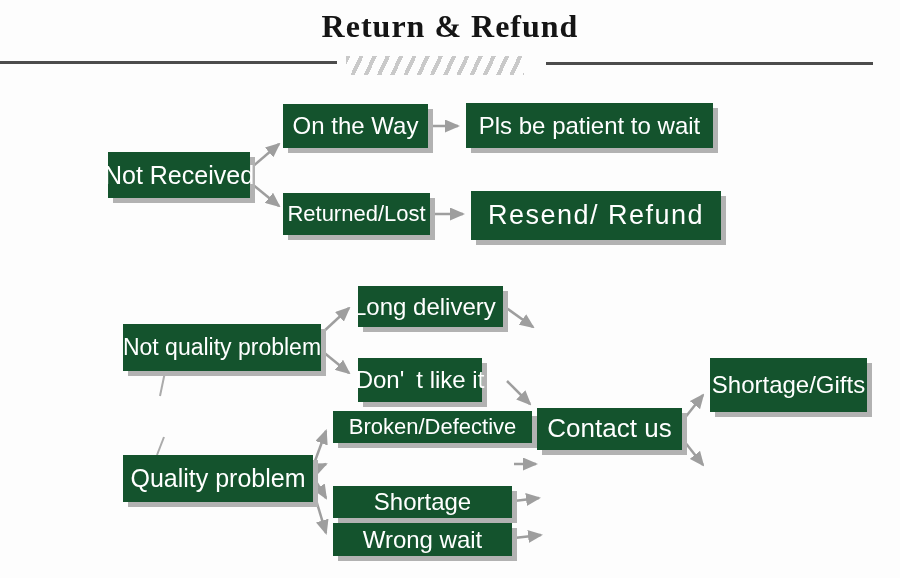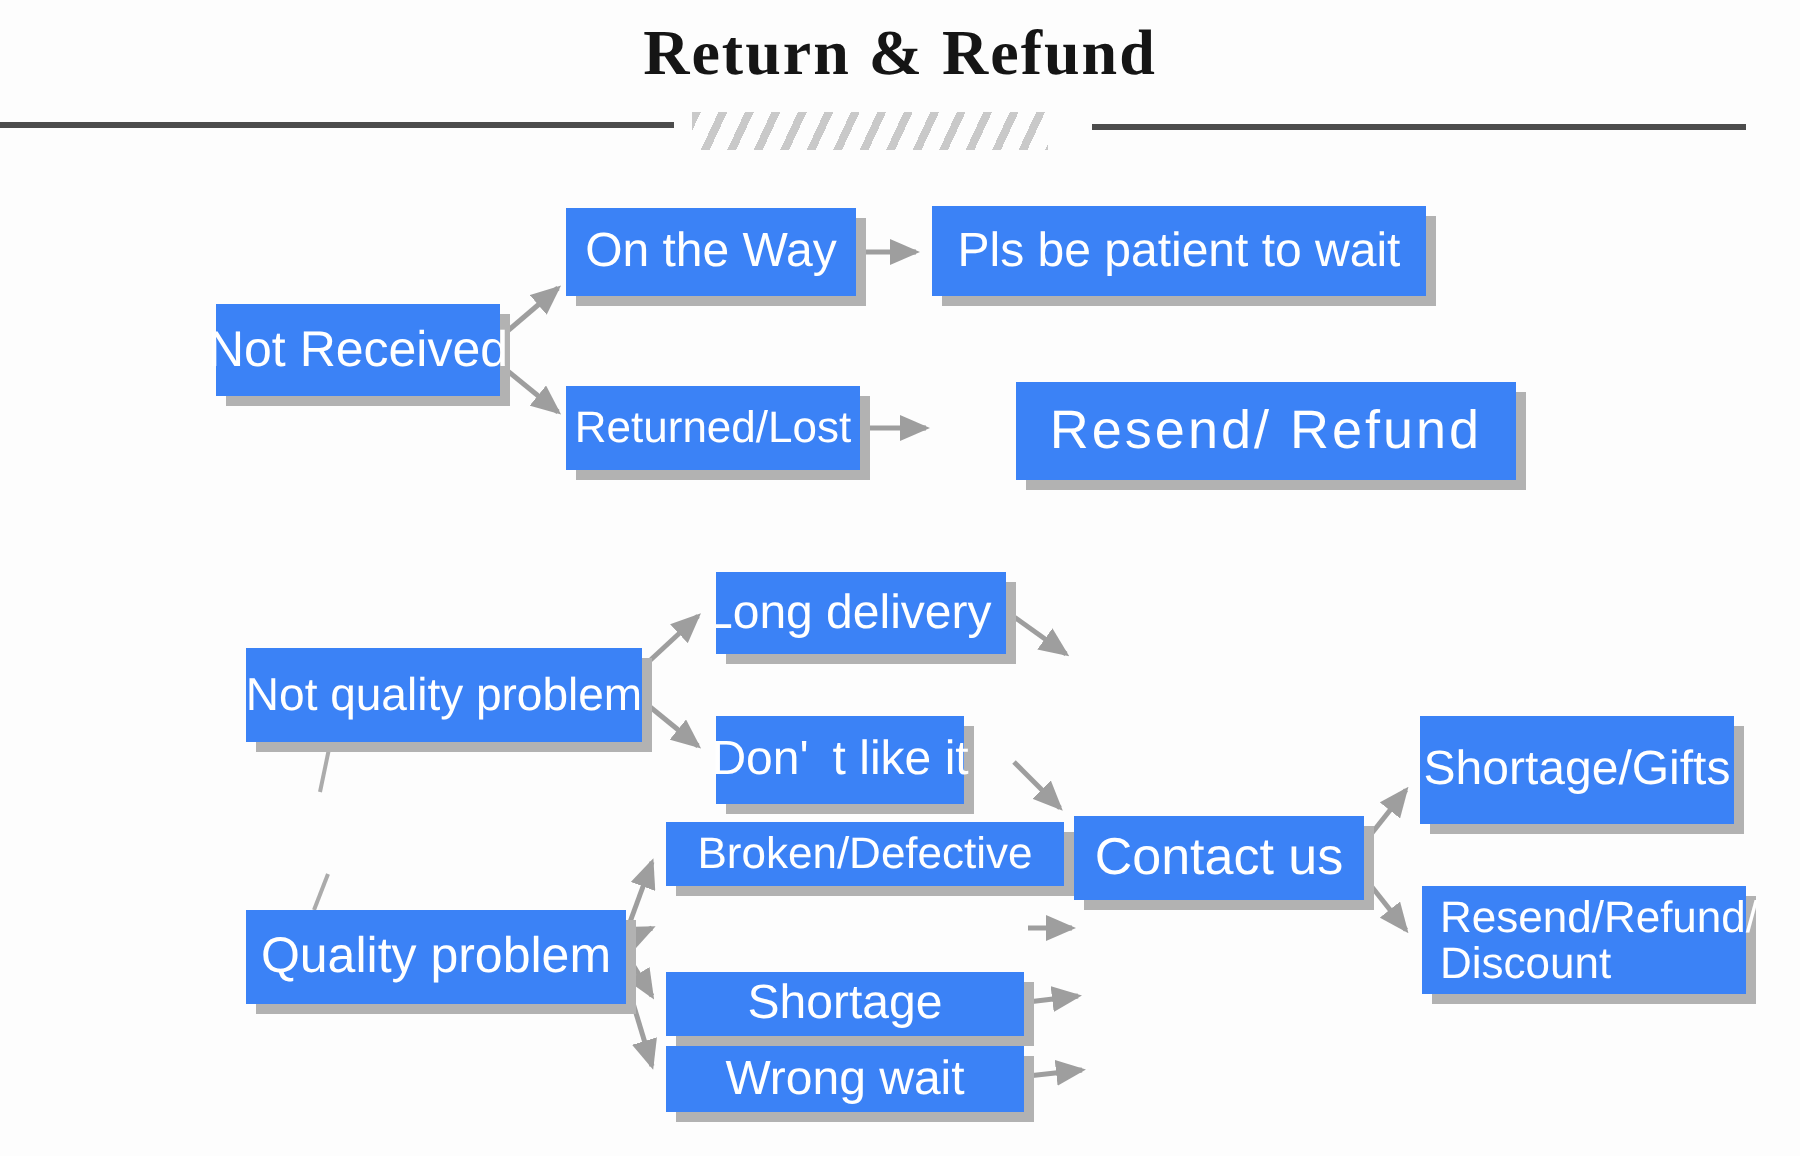--- a/index.html
+++ b/index.html
@@ -25,21 +25,21 @@
     height:3px;
     background:#4c4c4c;
   }
   .hatch{
     position:absolute;
     left:346px;top:56px;width:178px;height:19px;
     background:repeating-linear-gradient(115deg,#c9c9c9 0 4px,transparent 4px 12px);
   }
   .box{
     position:absolute;
-    background:#3b82f6;
+    background:#14532d;
     color:#ffffff;
     display:flex;
     align-items:center;
     justify-content:center;
     box-shadow:5px 5px 0 #b2b2b2;
     white-space:pre;
     line-height:1.05;
     z-index:2;
   }
   .clip-left{
@@ -47,21 +47,21 @@
     overflow:hidden;
     text-indent:-5px;
   }
   .two-line{
     flex-direction:column;
     align-items:flex-start;
     justify-content:center;
     padding-left:9px;
     box-sizing:border-box;
   }
-  .spaced{letter-spacing:1.5px;margin-left:37px;}
+  .spaced{letter-spacing:1.5px;}
   svg.arrows{
     position:absolute;
     left:0;top:0;
     z-index:1;
   }
 </style>
 </head>
 <body>
 
 <div id="stage">
@@ -127,18 +127,14 @@
 
 
   <div class="box" style="left:333px;top:486px;width:179px;height:32px;font-size:24px;">Shortage</div>
 
   <div class="box" style="left:333px;top:523px;width:179px;height:33px;font-size:24px;">Wrong wait</div>
 
   <div class="box" style="left:537px;top:408px;width:145px;height:42px;font-size:26px;">Contact us</div>
 
   <div class="box" style="left:710px;top:358px;width:157px;height:54px;font-size:24px;">Shortage/Gifts</div>
 
-  <div class="box two-line" style="left:711px;top:443px;width:162px;height:54px;font-size:22px;">
-    <span>Resend/Refund/</span>
-    <span>Discount</span>
-  </div>
 
 </div>
 
 </body></html>

